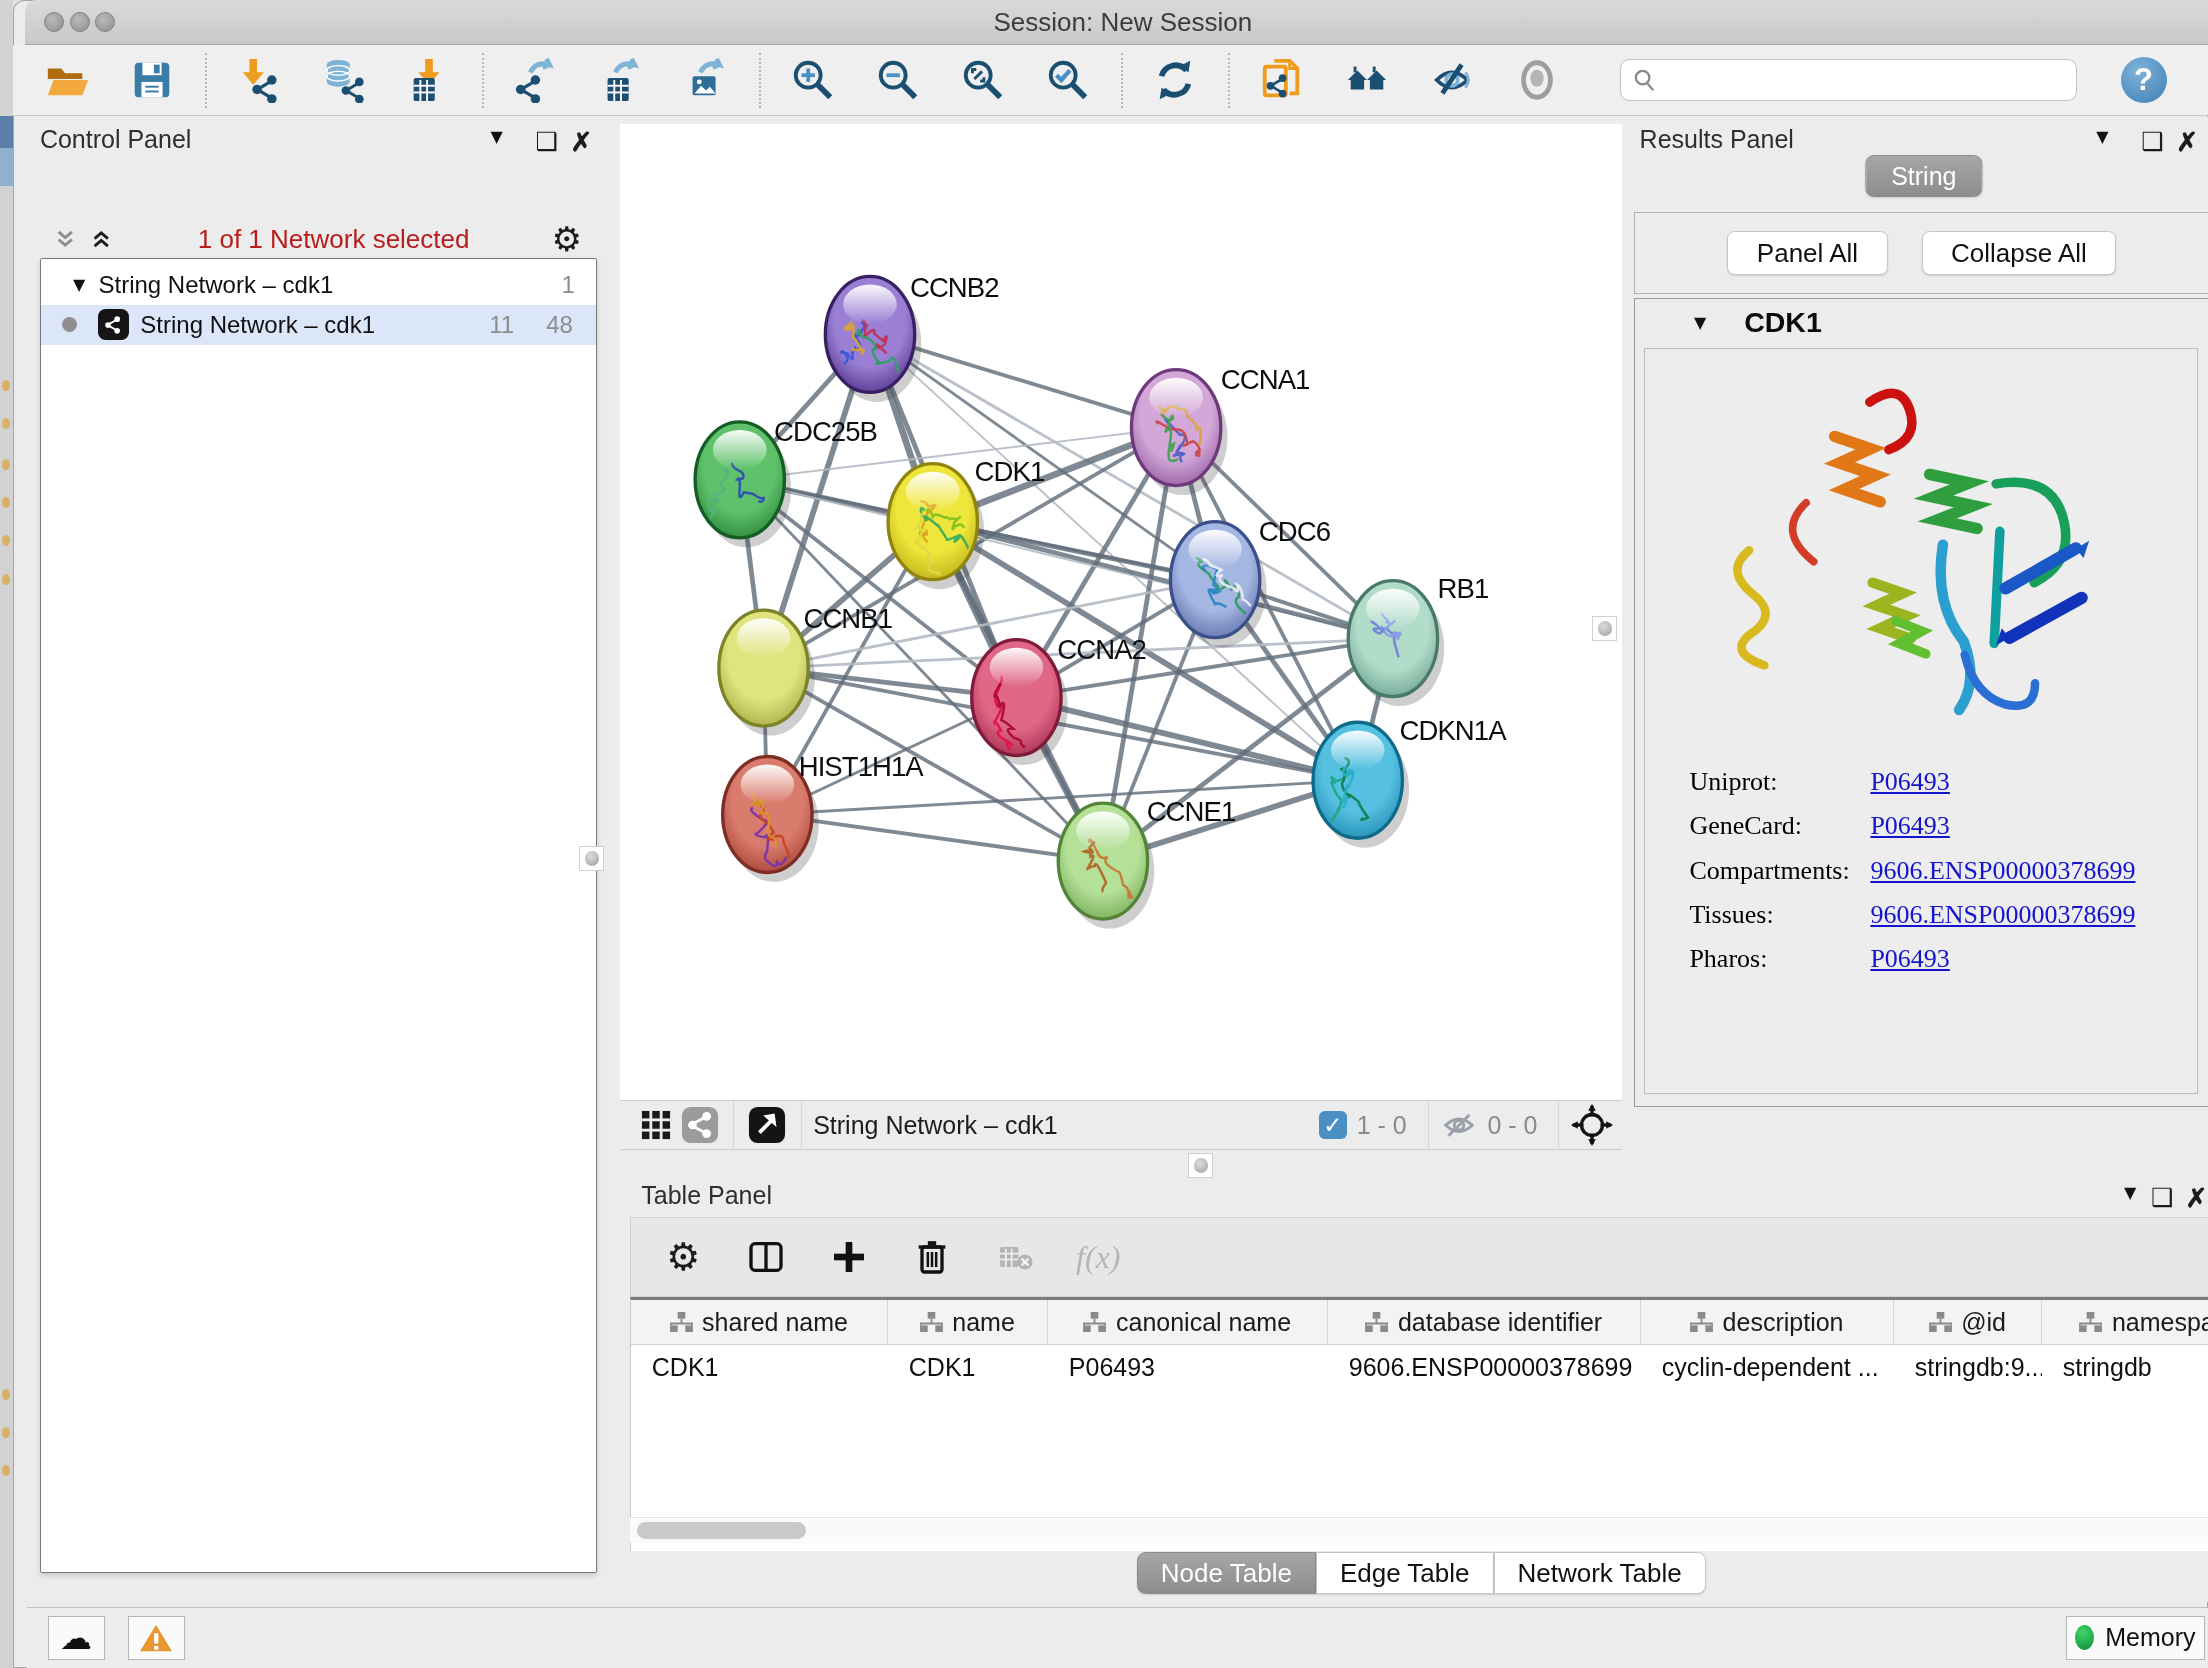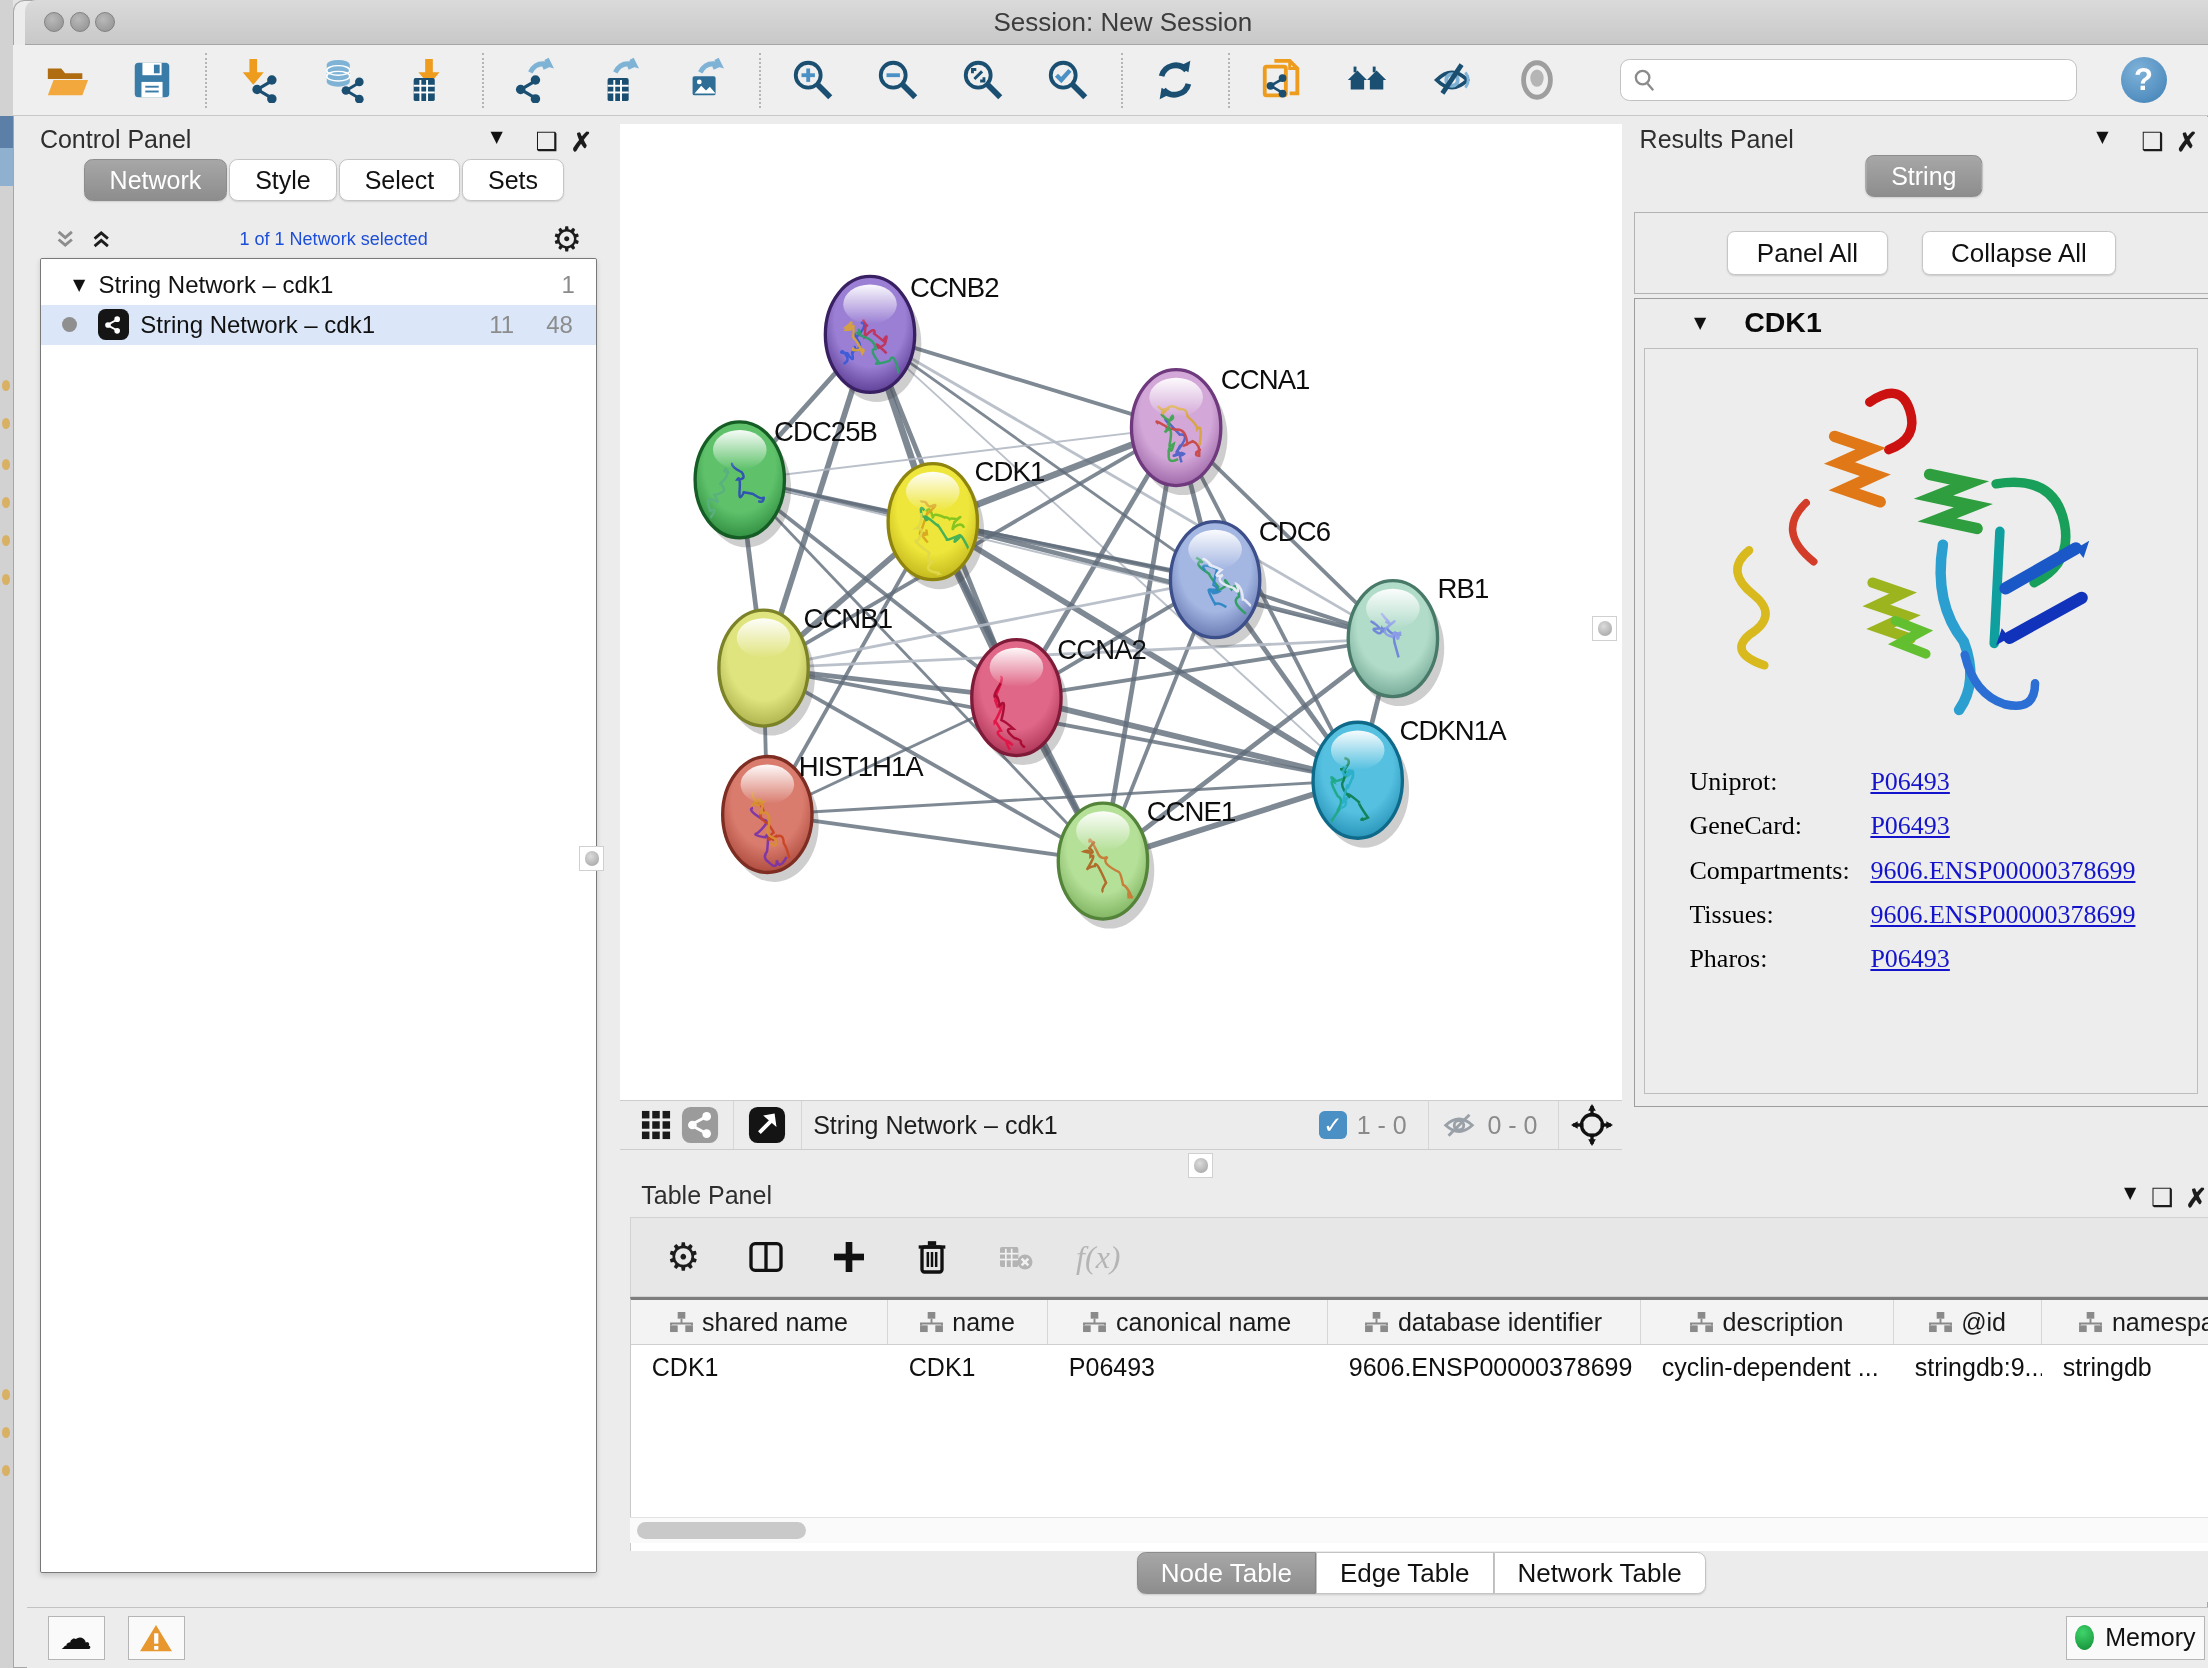--- a/index.html
+++ b/index.html
@@ -37,21 +37,21 @@
 
   
   #control-panel{left:13.3px;top:117px;width:587px;height:1485px;background:#ececec;}
   .panel-title-row{position:absolute;left:13.3px;top:7.6px;font-size:25px;color:#2e2e2e;}
   .panel-ctl{position:absolute;top:9.5px;font-size:23px;color:#1c1c1c;}
   .cp-tabs{position:absolute;left:57px;top:42px;display:flex;}
   .tab-btn{height:40px;line-height:40px;padding:0 25px;font-size:25px;background:#fff;color:#111;
            border:1px solid #c4c4c4;border-radius:8.6px;margin-right:1.9px;box-shadow:0 1px 1.9px rgba(0,0,0,.12);}
   .tab-btn.sel{background:linear-gradient(#a7a7a7,#8d8d8d);color:#fff;border-color:#8d8d8d;}
   .tree-header{position:absolute;left:13.3px;top:103px;width:559px;height:38px;display:flex;align-items:center;}
-  .tree-summary{flex:1;text-align:center;font-size:18px;color:#1d4ed8;}
+  .tree-summary{flex:1;text-align:center;font-size:26px;color:#b91c1c;}
   .tree-box{position:absolute;left:13.3px;top:141px;width:555px;height:1313px;background:#fff;
             border:1.9px solid #787878;border-radius:1.9px;box-shadow:0 2.9px 4.8px rgba(0,0,0,.15);}
   .tree-row{display:flex;align-items:center;height:40px;font-size:24px;color:#111;}
   .tree-row .cnt{color:#8c8c8c;}
   .tree-row.selected{background:#dbe7f8;}
   .share-badge{width:31px;height:31px;border-radius:7.6px;background:#151515;display:flex;align-items:center;justify-content:center;margin-right:11.4px;}
 
   
   #network-panel{left:607px;top:124px;width:1002px;height:1056px;}
   #net-canvas{position:absolute;left:0;top:0;width:1002px;height:976px;background:#fff;}
@@ -351,26 +351,20 @@
         <span id="help-btn">?</span>
       </span>
     </div>
 
     <div class="abs" id="control-panel">
       <div class="panel-title-row">Control Panel</div>
       <span class="panel-ctl tri" style="left:464px">▼</span>
       <span class="panel-ctl" style="left:509px;font-size:25px">❑</span>
       <span class="panel-ctl" style="left:544px;font-weight:bold;font-size:26px">✗</span>
 
-      <div class="cp-tabs">
-          <span class="tab-btn sel">Network</span>
-          <span class="tab-btn">Style</span>
-          <span class="tab-btn">Select</span>
-          <span class="tab-btn">Sets</span>
-        </div>
 
       <div class="tree-header">
         <svg width="28.5" height="27" viewBox="0 0 30 28" style="margin-left:11.4px">
           <polyline points="8,6 15,12 22,6" fill="none" stroke="#8d8d8d" stroke-width="3"></polyline>
           <polyline points="8,14 15,20 22,14" fill="none" stroke="#8d8d8d" stroke-width="3"></polyline>
         </svg>
         <svg width="28.5" height="27" viewBox="0 0 30 28" style="margin-left:7.6px">
           <polyline points="8,13 15,7 22,13" fill="none" stroke="#1c1c1c" stroke-width="3"></polyline>
           <polyline points="8,21 15,15 22,21" fill="none" stroke="#1c1c1c" stroke-width="3"></polyline>
         </svg>

